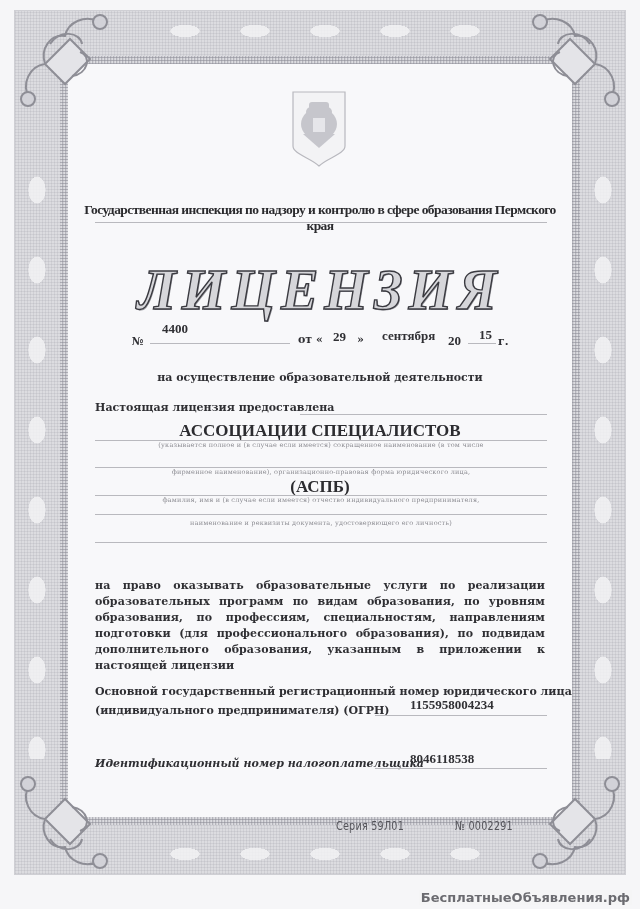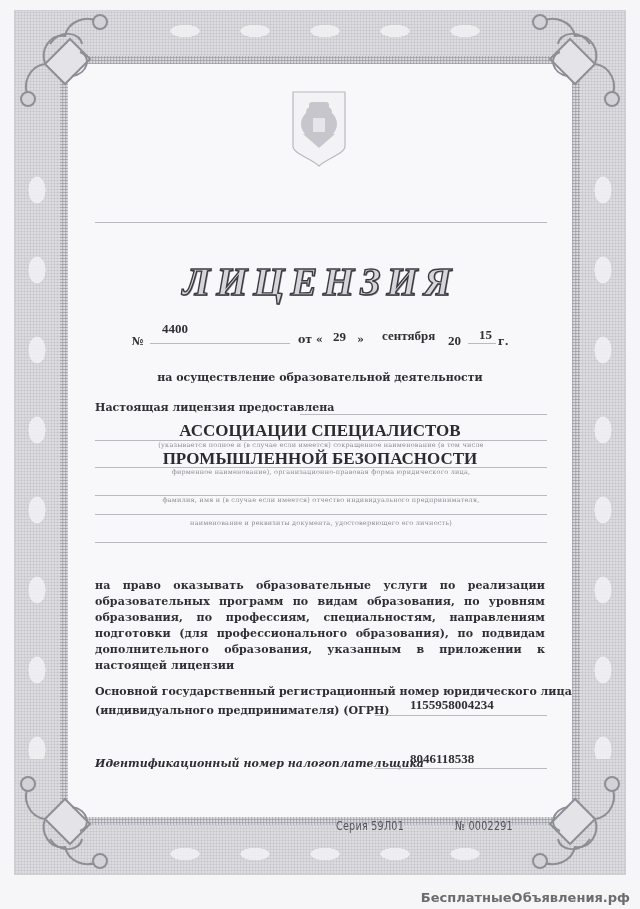--- a/index.html
+++ b/index.html
@@ -72,21 +72,21 @@
       font-family: "Liberation Serif", serif; font-size: 13.5px; font-weight: bold;
       letter-spacing: -0.55px; color: #2a2a2d;
     }
     .line { position: absolute; height: 0; border-top: 1px solid #b9b9be; }
     .caption {
       position: absolute; text-align: center; font-size: 6.5px; color: #8a8a90;
       font-family: "DejaVu Serif", serif; letter-spacing: .2px;
     }
     .title {
       left: 120px; width: 400px; top: 258px; text-align: center;
-      font-family: "Liberation Serif", serif; font-size: 40px; font-weight: bold;
+      font-family: "Liberation Serif", serif; font-size: 56px; font-weight: bold;
       font-style: italic; letter-spacing: 6px; color: #d6d6da;
       -webkit-text-stroke: 1.4px #3a3a40;
       text-shadow: 1px 1px 0 #9a9aa0;
     }
     .small-bold {
       font-family: "DejaVu Serif", serif; font-weight: bold; font-size: 11px; color: #2f2f33;
     }
     .val {
       font-family: "Liberation Serif", serif; font-weight: bold; font-size: 13px; color: #303034;
     }
@@ -174,20 +174,21 @@
         <ellipse cx="32" cy="36" rx="18" ry="16"></ellipse>
         <rect x="22" y="14" width="20" height="8" rx="3"></rect>
         <circle cx="24" cy="24" r="5"></circle>
           <circle cx="40" cy="24" r="5"></circle>
         <path d="M16 46 L32 60 L48 46 Z"></path>
       </g>
       <rect x="26" y="30" width="12" height="14" fill="#e6e6ea"></rect>
     </svg>
   </div>
 
+  <div class="abs issuer">Государственная инспекция по надзору и контролю в сфере образования Пермского края</div>
   <div class="line" style="left:95px; width:452px; top:222px;"></div>
 
   <div class="abs title">ЛИЦЕНЗИЯ</div>
 
   <span class="abs small-bold" style="left:132px; top:335px;">№</span>
   <span class="abs val" style="left:162px; top:321px;">4400</span>
   <div class="line" style="left:150px; width:140px; top:343px;"></div>
   <span class="abs small-bold" style="left:298px; top:333px;">от «</span>
   <span class="abs val" style="left:333px; top:329px;">29</span>
   <span class="abs small-bold" style="left:357px; top:333px;">»</span>
@@ -199,24 +200,24 @@
 
   <div class="abs small-bold" style="left:90px; width:460px; top:371px; text-align:center;">на осуществление образовательной деятельности</div>
 
   <div class="abs small-bold" style="left:95px; top:401px;">Настоящая лицензия предоставлена</div>
   <div class="line" style="left:300px; width:247px; top:414px;"></div>
 
   <div class="abs org" style="top:421px;">АССОЦИАЦИИ СПЕЦИАЛИСТОВ</div>
   <div class="line" style="left:95px; width:452px; top:440px;"></div>
   <div class="caption" style="left:95px; width:452px; top:441px;">(указывается полное и (в случае если имеется) сокращенное наименование (в том числе</div>
 
-  <div class="abs org" style="top:449px;">ПРОМЫШЛЕННОЙ БЕЗОПАСНОСТИ</div>
   <div class="line" style="left:95px; width:452px; top:467px;"></div>
   <div class="caption" style="left:95px; width:452px; top:468px;">фирменное наименование), организационно-правовая форма юридического лица,</div>
 
+  <div class="abs org" style="top:477px;">(АСПБ)</div>
   <div class="line" style="left:95px; width:452px; top:495px;"></div>
   <div class="caption" style="left:95px; width:452px; top:496px;">фамилия, имя и (в случае если имеется) отчество индивидуального предпринимателя,</div>
 
   <div class="line" style="left:95px; width:452px; top:514px;"></div>
   <div class="caption" style="left:95px; width:452px; top:519px;">наименование и реквизиты документа, удостоверяющего его личность)</div>
   <div class="line" style="left:95px; width:452px; top:542px;"></div>
 
   <div class="abs body-text">на право оказывать образовательные услуги по реализации образовательных программ по видам образования, по уровням образования, по профессиям, специальностям, направлениям подготовки (для профессионального образования), по подвидам дополнительного образования, указанным в приложении к настоящей лицензии</div>
 
   <div class="abs small-bold" style="left:95px; top:685px;text-align:right;">Основной государственный регистрационный номер юридического лица</div>

